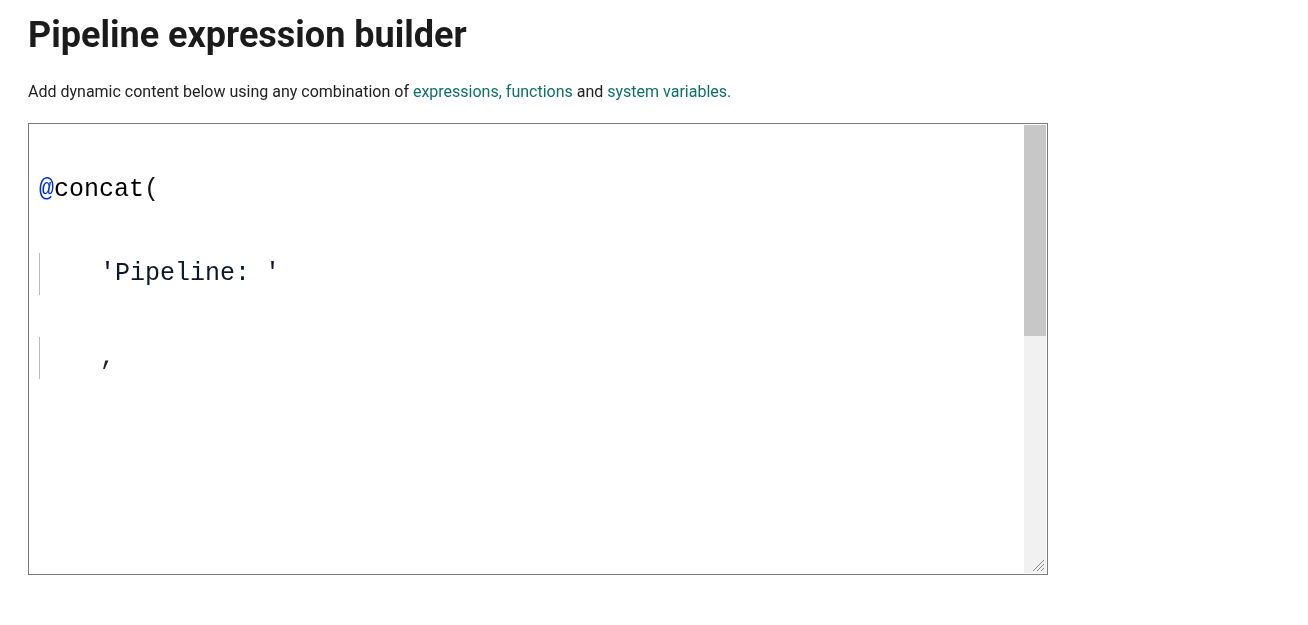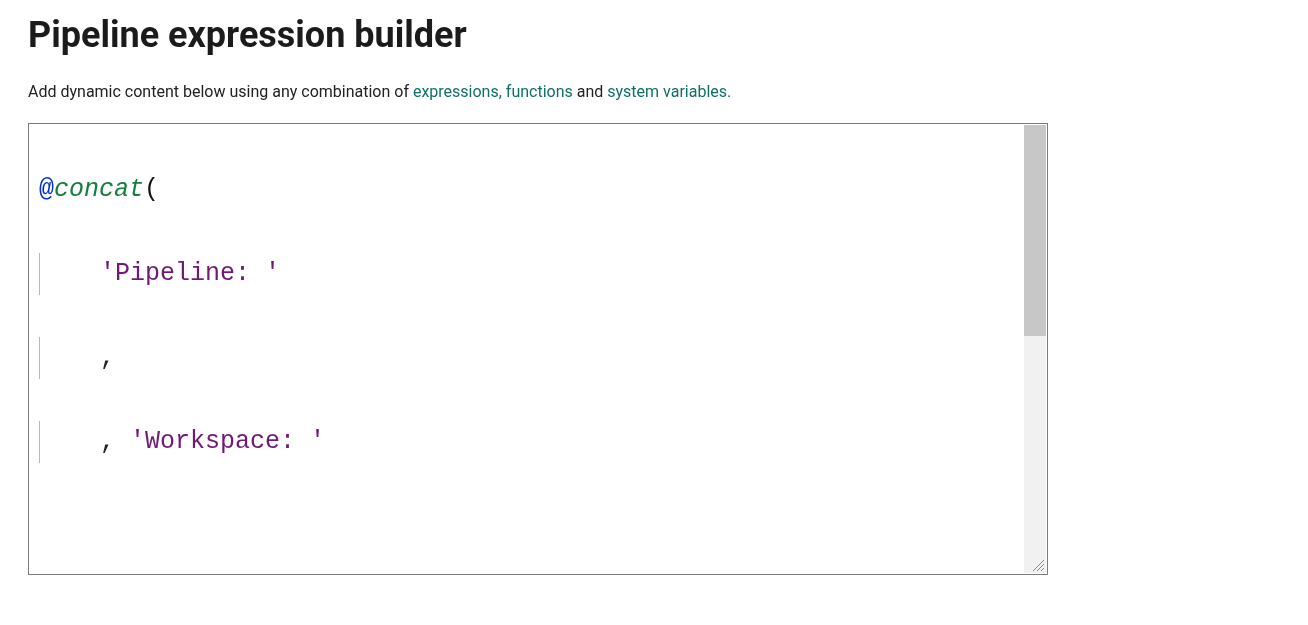--- a/index.html
+++ b/index.html
@@ -16,22 +16,22 @@
     padding:3px 10px 3px 10px;
     white-space:pre;
     color:#3d3d3d;
     min-height:100%;
     box-sizing:border-box;
     cursor:text;
   }
   .code .line{display:block;}
   .code .indent-guide{display:inline-block;border-left:1px solid #b9b9b9;height:1.68em;vertical-align:top;margin-right:-1px;padding-left:1px;}
   .tok-at{color:#0033cc;}
-  .tok-fn{color:#15803d;font-style:italic;}
-  .tok-str{color:#701a75;}
+  .tok-fn{color:#000000;}
+  .tok-str{color:#0f172a;}
   .tok-comma{color:#222;}
   .tok-paren{color:#111;}
   
   .editor-wrap .vscroll{position:absolute;top:1px;right:1px;width:22px;height:calc(100% - 2px);pointer-events:none;}
   .vscroll .track{position:absolute;inset:0;background:#f1f1f1;}
   .vscroll .thumb{position:absolute;left:0;right:0;top:0;height:47%;background:#c7c7c7;}
   
   .resize-grip{position:absolute;right:2px;bottom:2px;width:16px;height:16px;pointer-events:none;}
   .resize-grip svg{display:block;}
 </style>
@@ -44,21 +44,20 @@
   <p class="desc">
     <span>Add dynamic content below using any combination of </span><a href="#">expressions,</a><span> </span><a href="#">functions</a><span> and </span><a href="#">system variables.</a><span></span>
   </p>
 
   <div class="editor-wrap">
     <div class="editor-scroller">
       <div class="code">
 <span class="line"><span class="tok-at">@</span><span class="tok-fn">concat</span><span class="tok-paren">(</span></span>
 <span class="line"><span class="indent-guide"></span>    <span class="tok-str">'Pipeline: '</span></span>
 <span class="line"><span class="indent-guide"></span>    <span class="tok-comma">,</span></span>
-<span class="line"><span class="indent-guide"></span>    <span class="tok-comma">,</span> <span class="tok-str">'Workspace: '</span></span>
 
 
 
 
 
       </div>
     </div>
 
     <div class="vscroll">
       <div class="track"></div>

